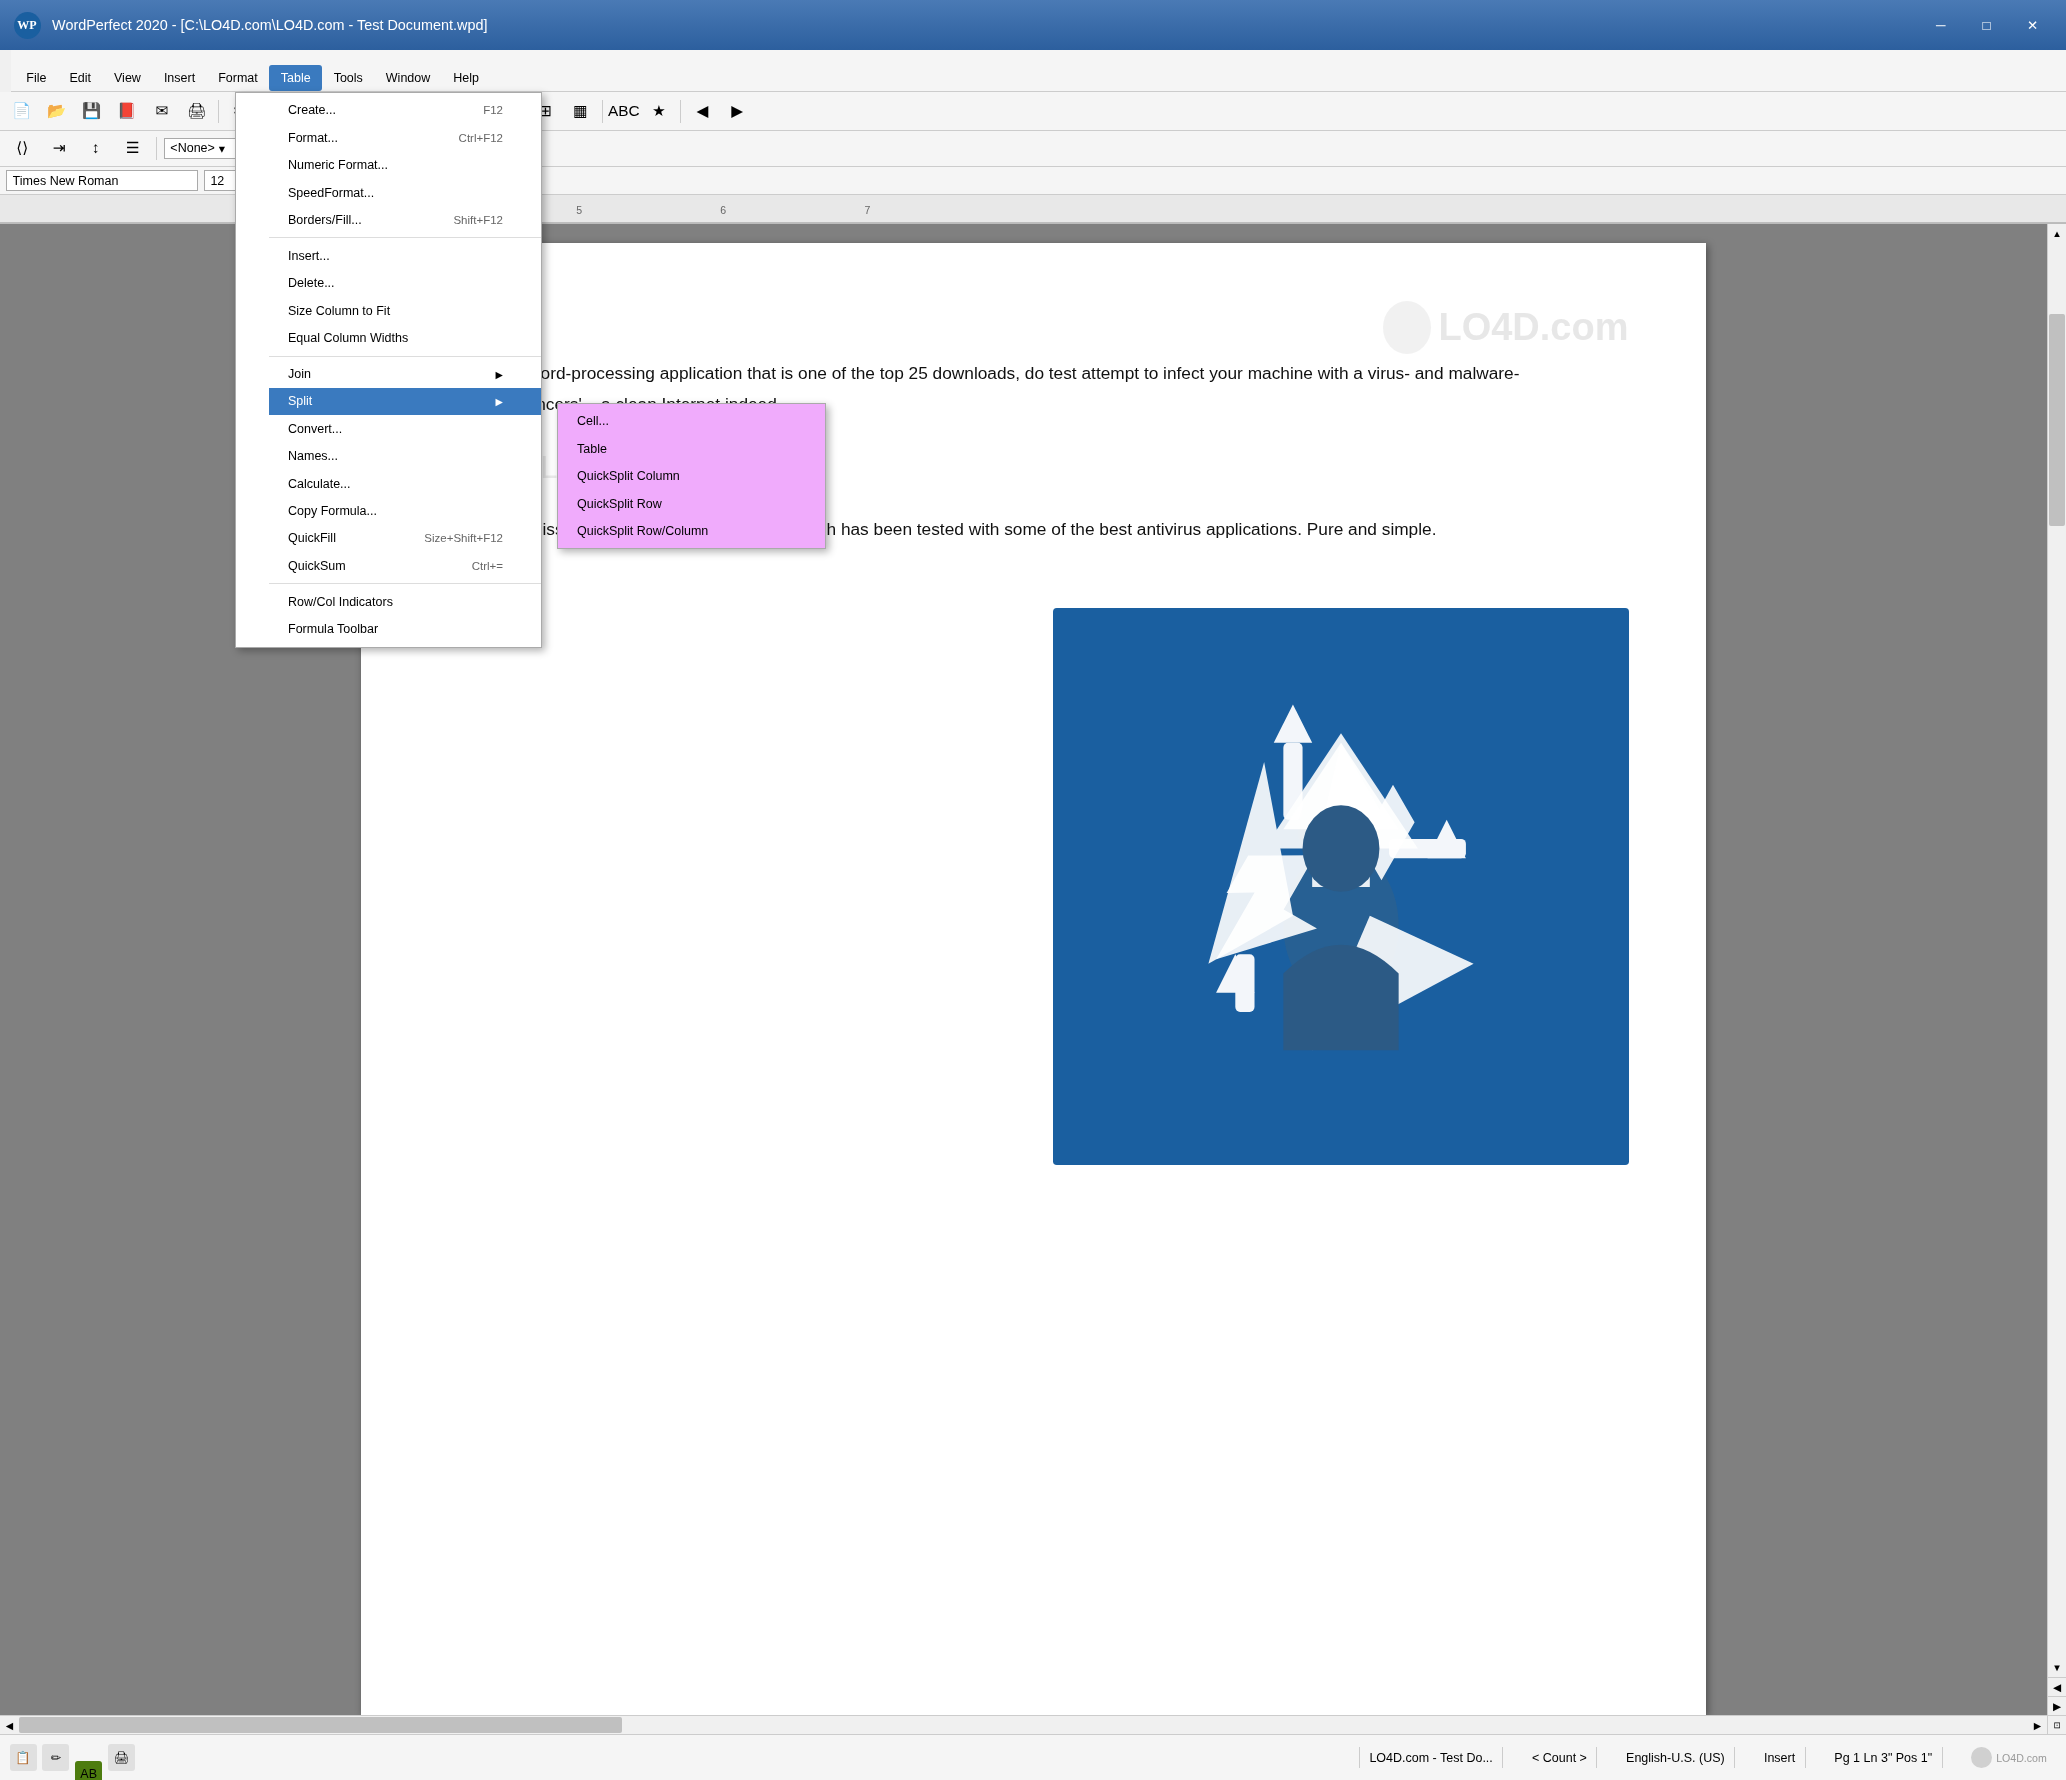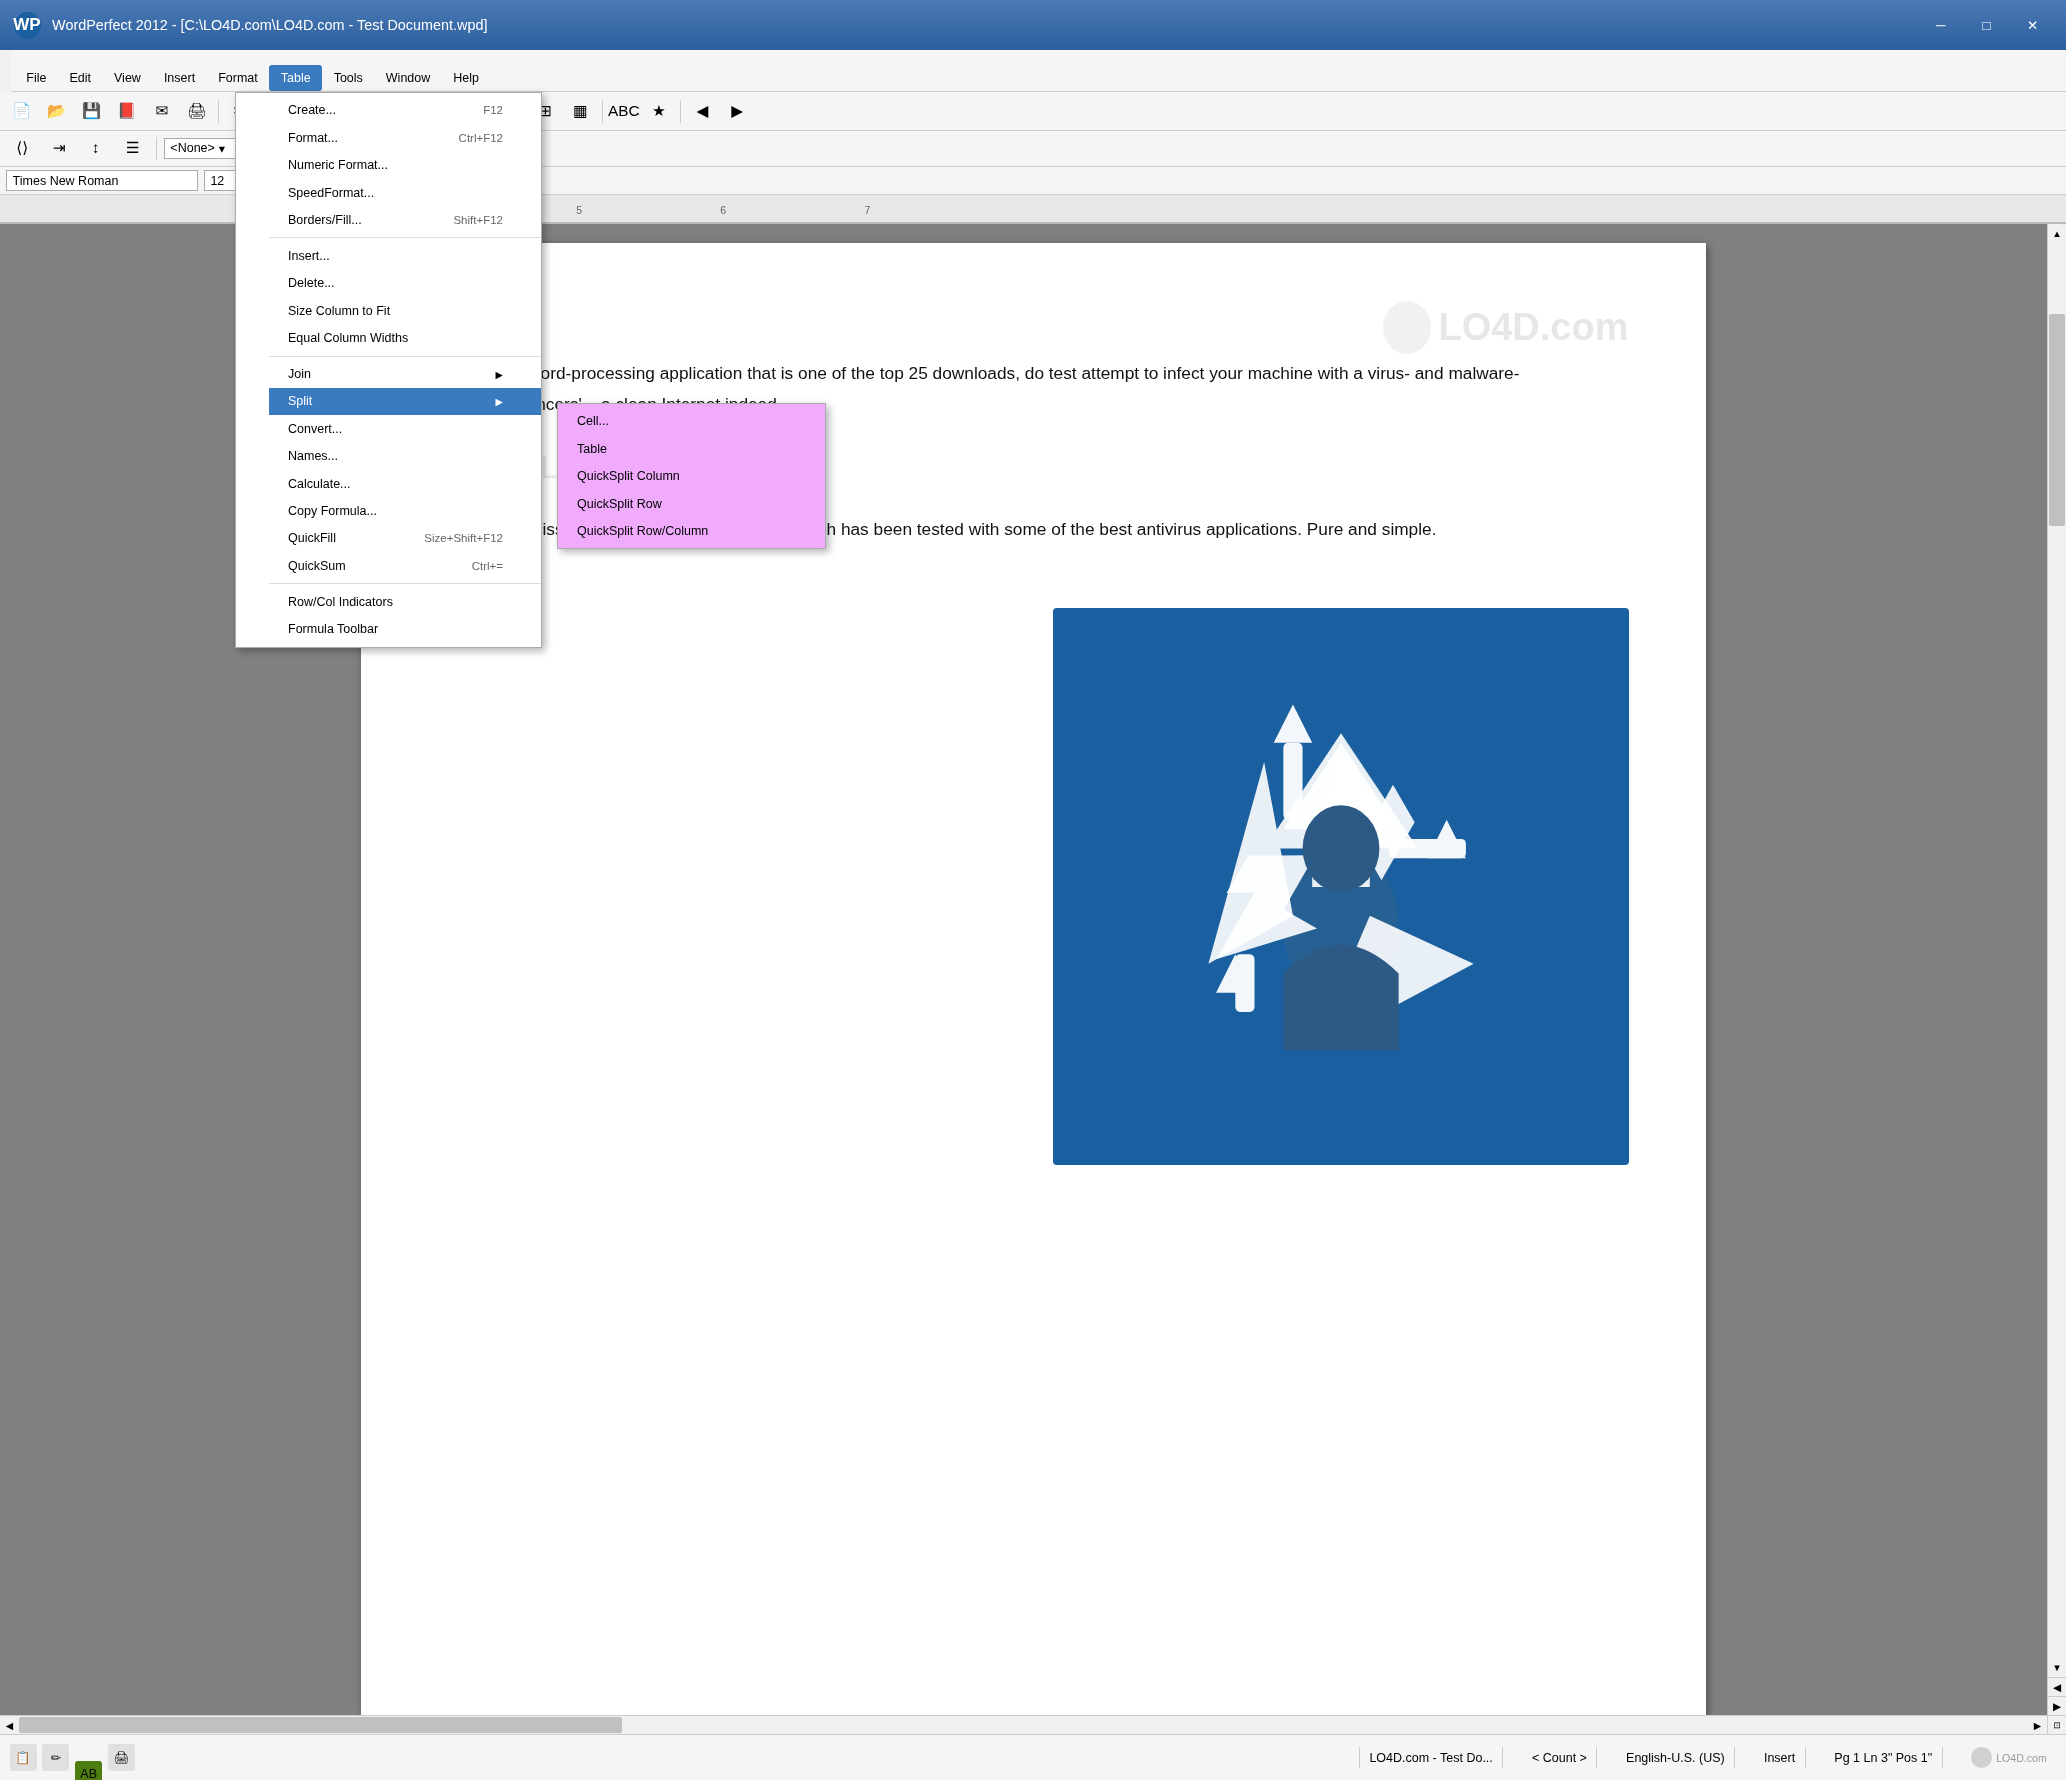--- a/index.html
+++ b/index.html
@@ -186,21 +186,21 @@
       padding: 19px;
       height: 100%;
     }
 
     
     .wp-logo {
       width: 27px; height: 27px;
       background: #1a5fa0;
       border-radius: 50%;
       display: flex; align-items: center; justify-content: center;
-      color: white; font-weight: bold; font-size: 17px;
+      color: white; font-weight: bold; font-size: 12px; font-family: Liberation Serif, serif;
     }
 
     .doc-text { font-size: 17.3px; line-height: 1.8; color: #111; }
     .doc-text p { margin-bottom: 19px; }
     .cursor-line { display: block; width: 1px; height: 21px; background: #000; margin-top: 9.6px; }
 
     .lo4d-watermark {
       display: flex; align-items: center; gap: 7.7px; color: #d0d0d0;
     }
 
@@ -212,21 +212,21 @@
   </style>
 </head>
 <body>
 
 <div class="main-container">
 
   <div class="title-bar">
     <div class="title-bar-icon">
       <div class="wp-logo">WP</div>
     </div>
-    <span class="title-bar-text">WordPerfect 2012 - [C:\LO4D.com\LO4D.com - Test Document.wpd]</span>
+    <span class="title-bar-text">WordPerfect 2020 - [C:\LO4D.com\LO4D.com - Test Document.wpd]</span>
     <div class="title-bar-controls">
       <button class="title-btn">─</button>
       <button class="title-btn">□</button>
       <button class="title-btn close">✕</button>
     </div>
   </div>
 
   <div class="menu-bar">
     <div class="menu-item">File</div>
     <div class="menu-item">Edit</div>

